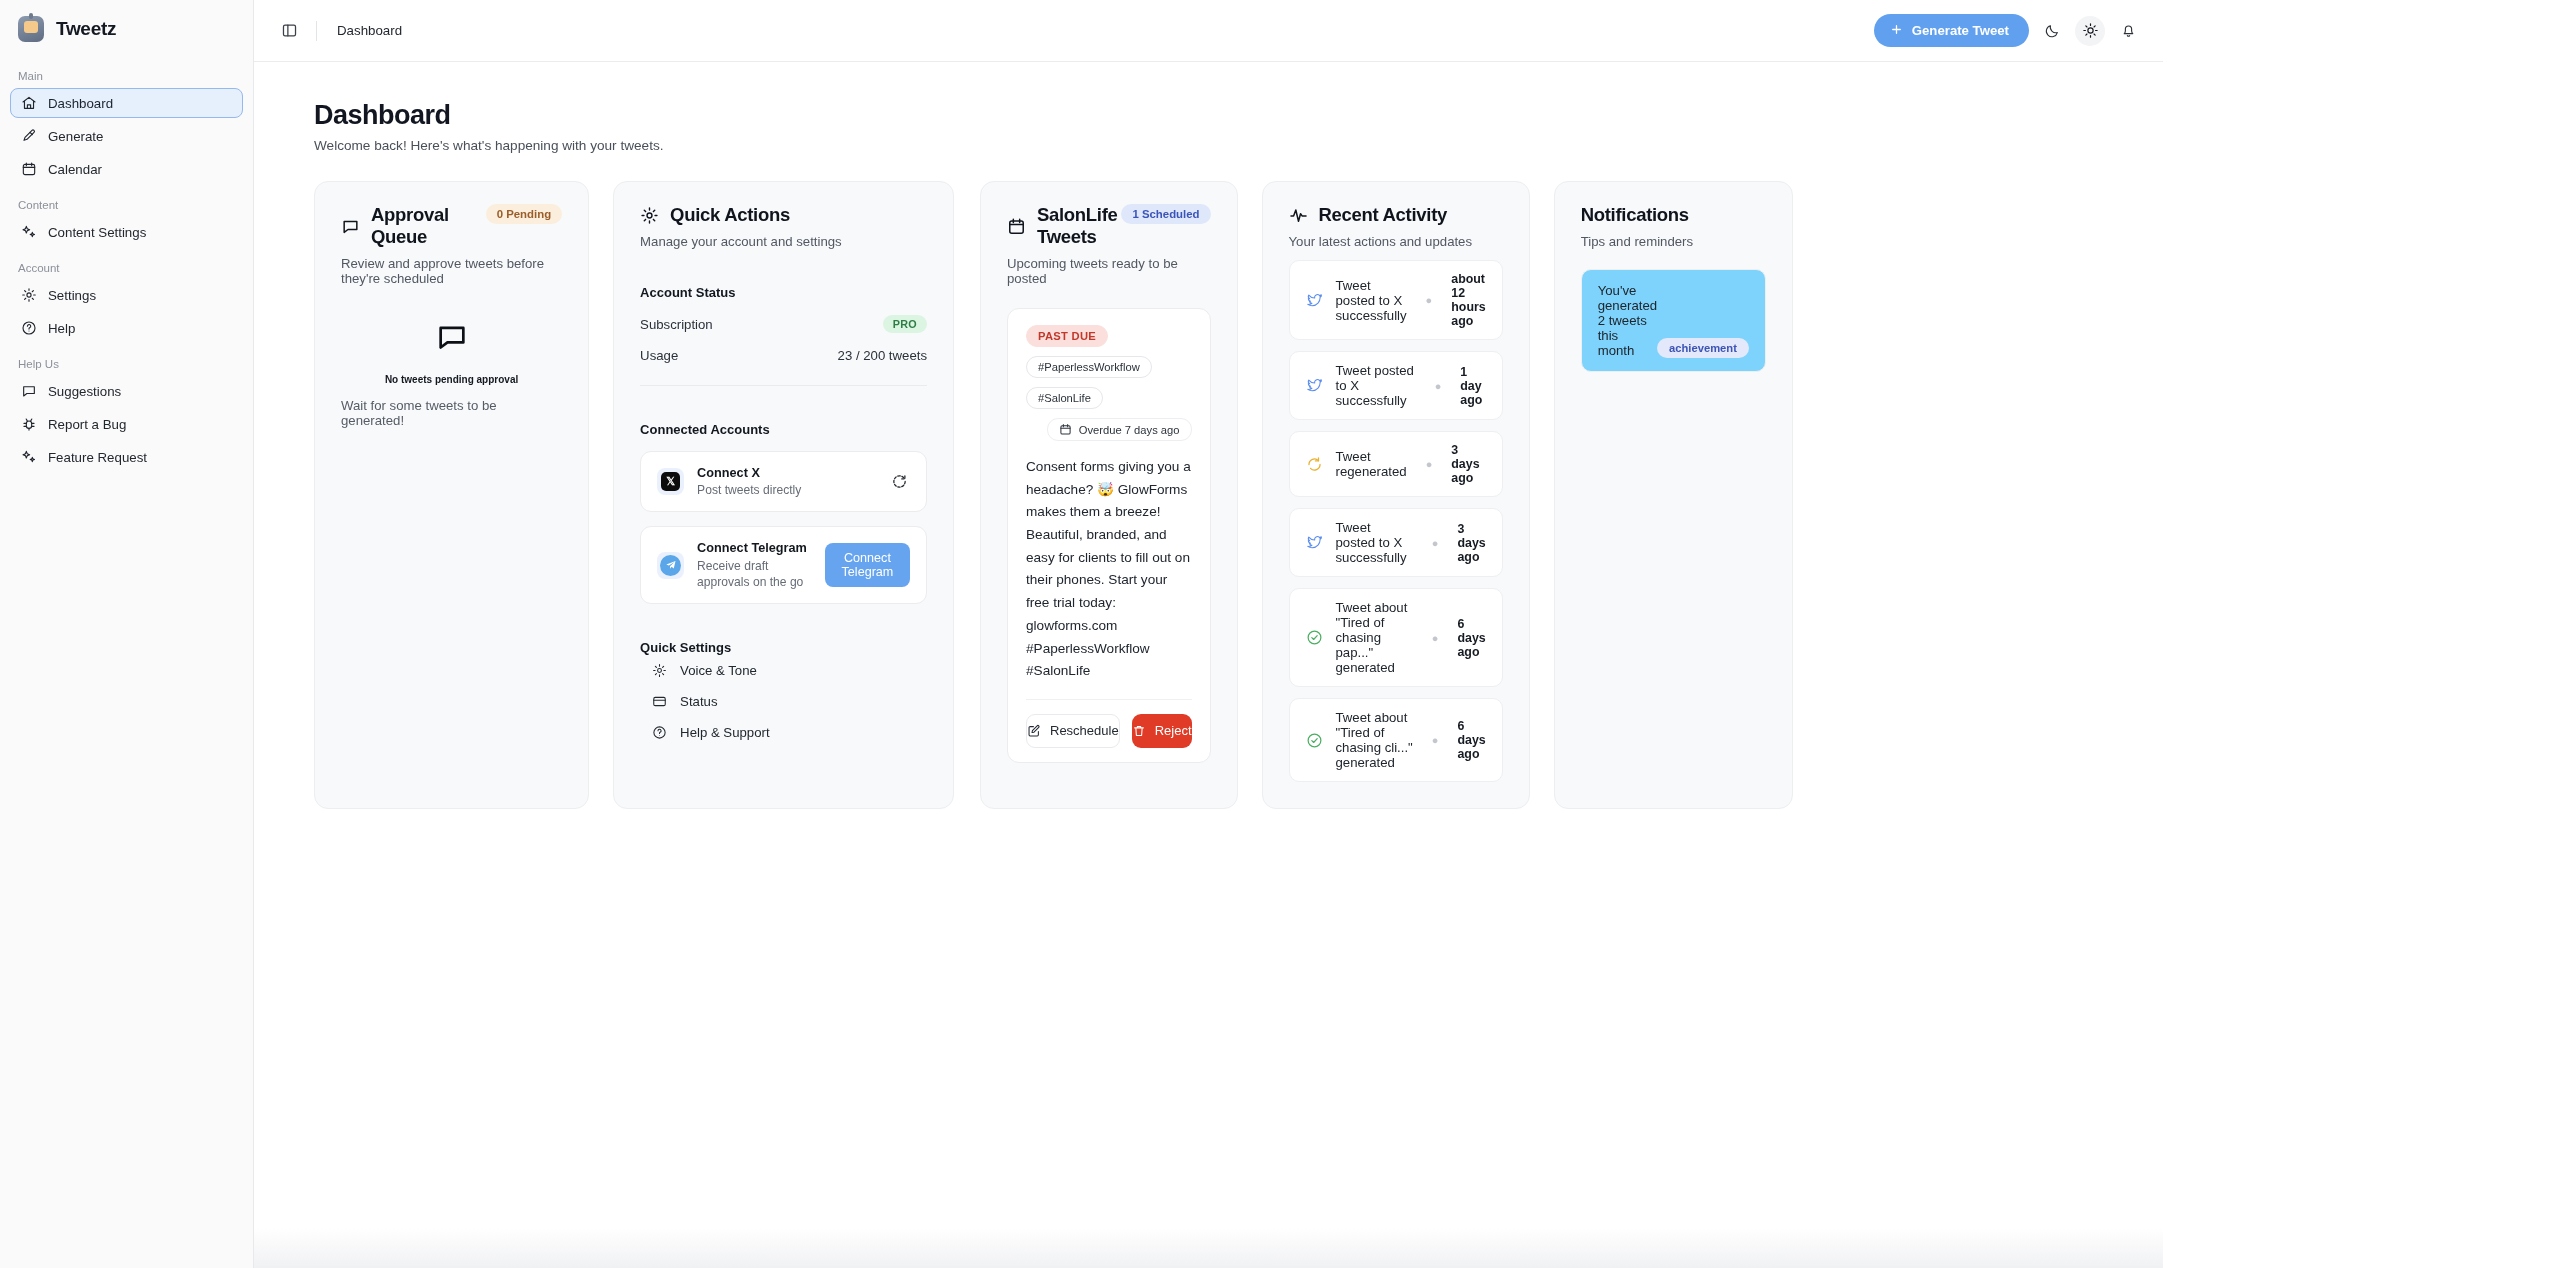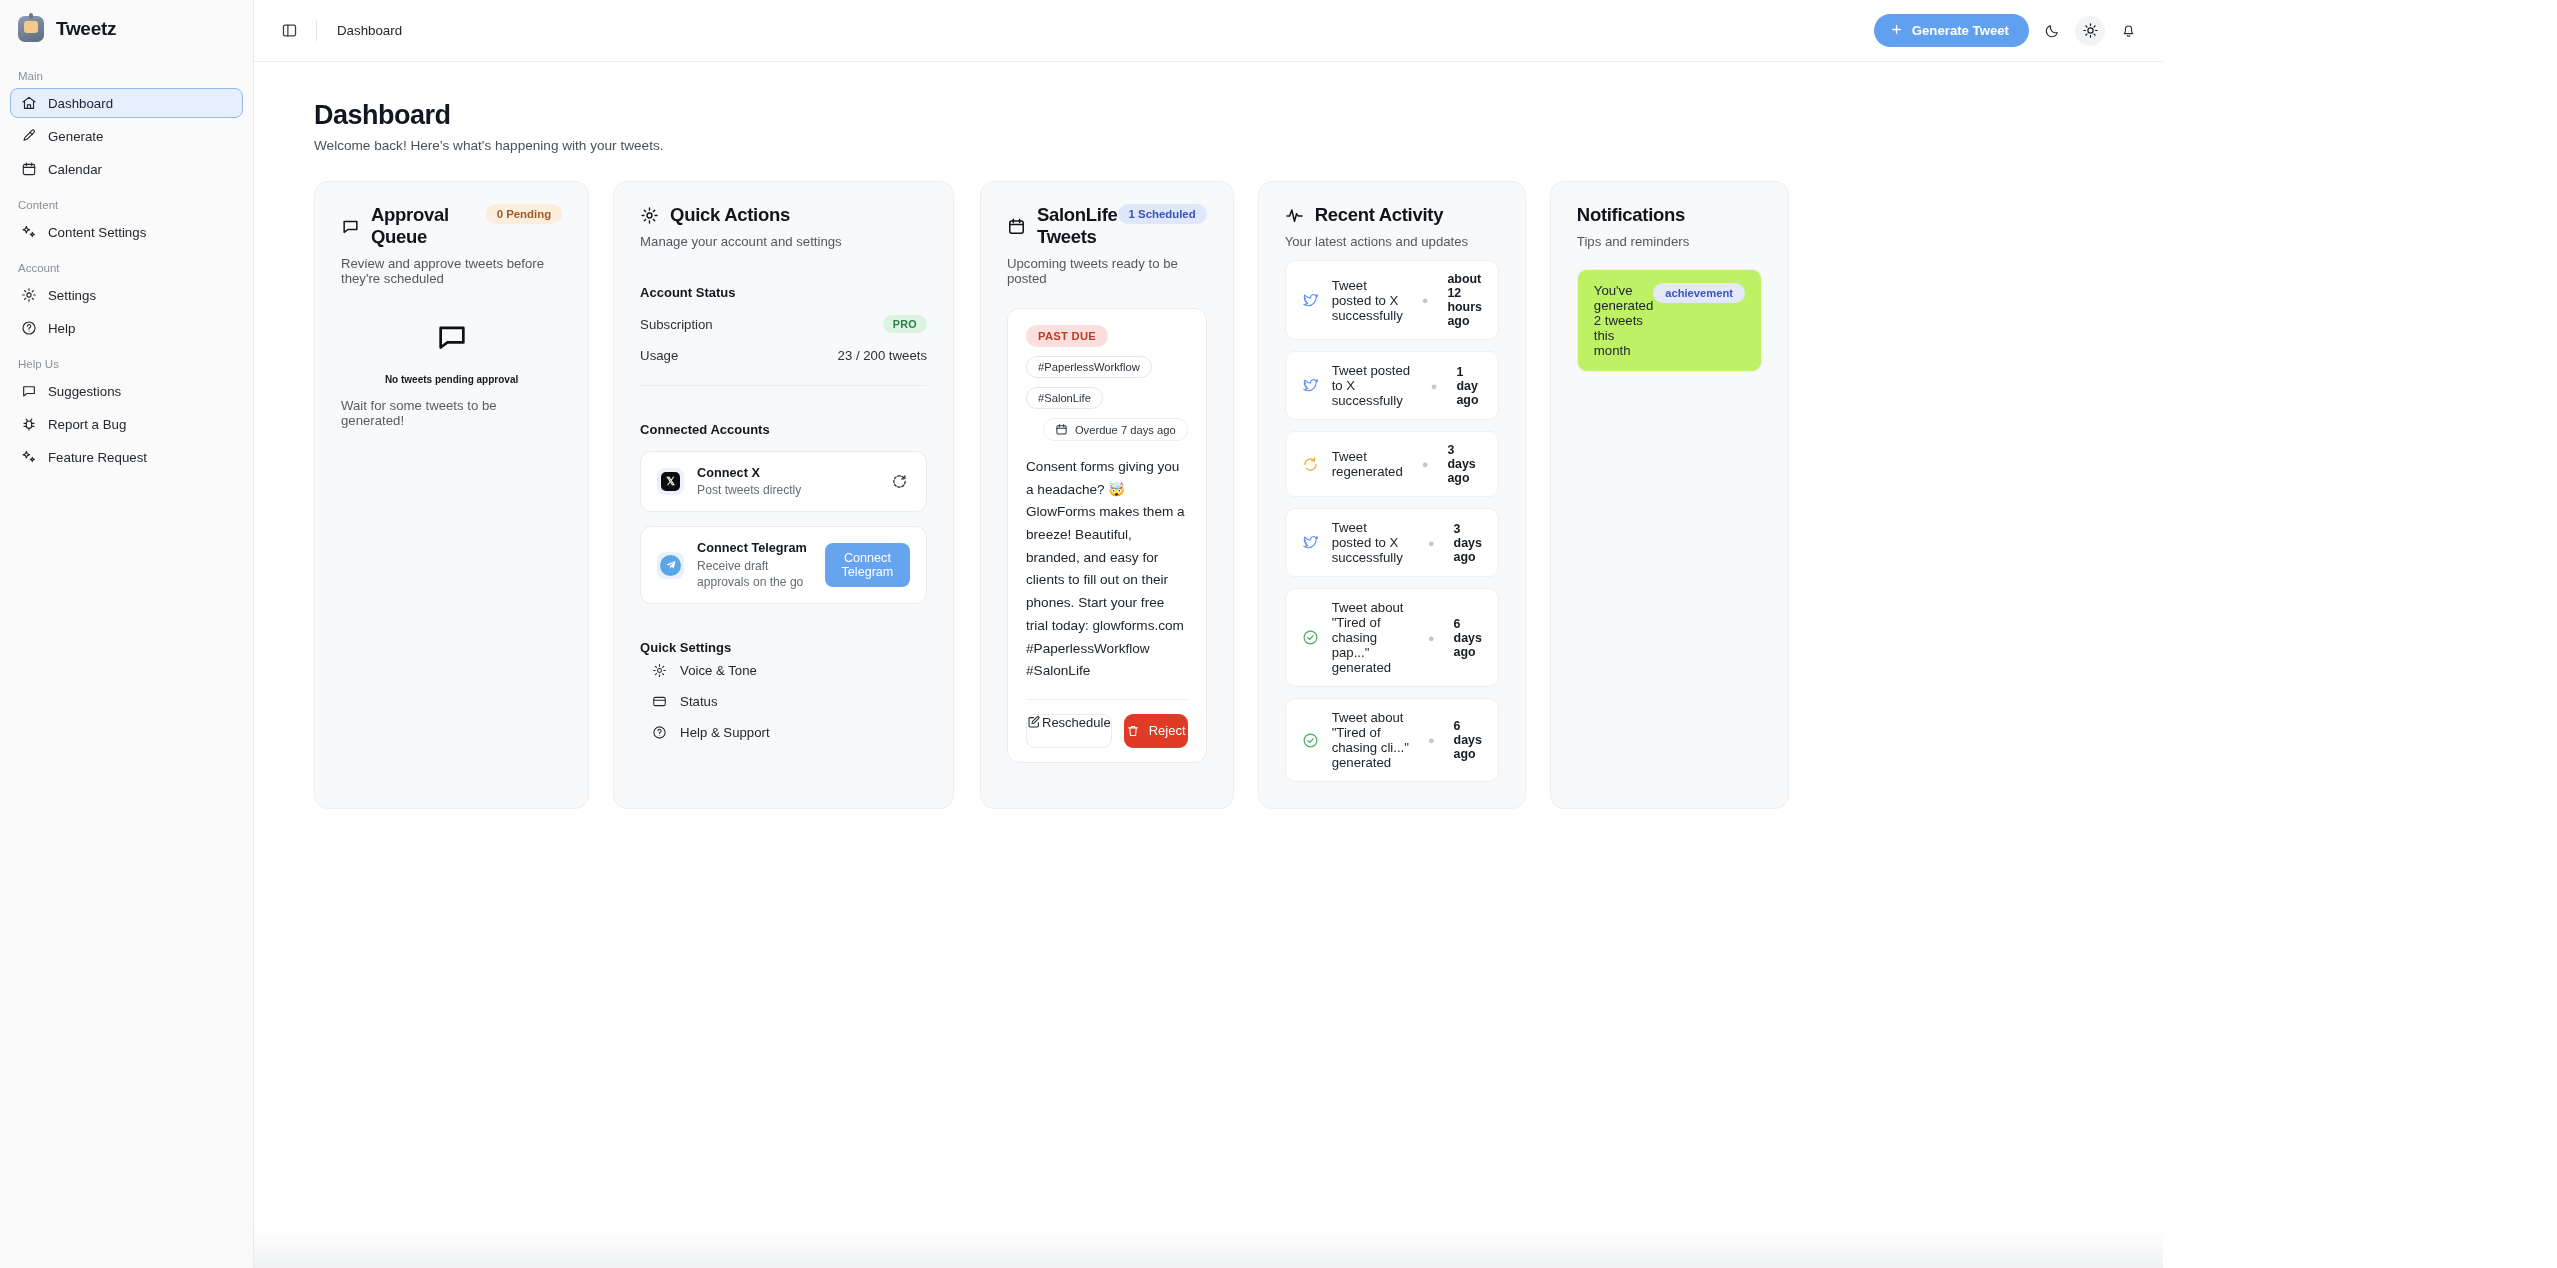--- a/index.html
+++ b/index.html
@@ -197,21 +197,21 @@
     font-size: 11.2px; padding: 4px 11px; border-radius: 11px;
     border: 1px solid #e6e7ea; color: #2c323b; background: #fff; white-space: nowrap;
   }
   .pill-pastdue { background: #fbdfdd; color: #c0392b; border-color: #fbdfdd; font-weight: 700; letter-spacing: .3px; }
   .pill-date { display: flex; align-items: center; gap: 7px; margin-left: auto; border-color: #edeef0; color: #2d333c; }
   .pill-date svg { width: 13px; height: 13px; display: block; }
   .tw-body { font-size: 13.6px; line-height: 1.67; color: #20262f; margin-top: 15px; }
   .tw-divider { height: 1px; background: #eef0f2; margin: 16px 0 0 0; }
   .tw-actions { display: flex; gap: 12px; margin-top: 14px; }
   .btn-resched {
-    flex: 1 1 0; display: flex; justify-content: center; gap: 1px;
+    flex: 1 1 0; display: flex; align-items: center; justify-content: center; gap: 9px;
     height: 34px; border-radius: 9px; border: 1px solid #e9eaed; background: #fff;
     font-size: 13px; color: #232932; cursor: pointer;
   }
   .btn-reject {
     flex: 1.35 1 0; display: flex; align-items: center; justify-content: center; gap: 9px;
     height: 34px; border-radius: 9px; border: none; background: #e03b26;
     font-size: 13px; color: #fff; cursor: pointer;
   }
   .btn-resched svg, .btn-reject svg { width: 14px; height: 14px; display: block; }
 
@@ -223,22 +223,22 @@
   }
   .act-item:first-of-type { margin-top: 21px; }
   .act-ico { width: 17px; height: 17px; flex: 0 0 17px; display: flex; align-items: center; }
   .act-ico svg { width: 17px; height: 17px; display: block; }
   .act-text { font-size: 13.2px; color: #20262e; }
   .act-dot { color: #c3c7cd; margin: 0 6px; font-size: 11px; }
   .act-time { font-size: 12.4px; font-weight: 700; color: #161b23; }
 
   
   .note-item {
-    background: #bef264; border: 1px solid #eeeff1; border-radius: 10px;
-    display: flex; align-items: flex-start;
+    background: #7dd3fc; border: 1px solid #eeeff1; border-radius: 10px;
+    display: flex; align-items: flex-end;
     padding: 13px 16px; margin-top: 20px;
   }
   .note-text { font-size: 13.2px; color: #20262e; }
   .note-badge {
     margin-left: auto; background: #e3e8fb; color: #3d54b5;
     font-size: 11.2px; font-weight: 700; padding: 4px 12px; border-radius: 11px;
   }
   .bottom-fade {
     position: absolute; left: 0; right: 0; bottom: 0; height: 40px;
     background: linear-gradient(to bottom, rgba(255,255,255,0), #f0f1f3);

